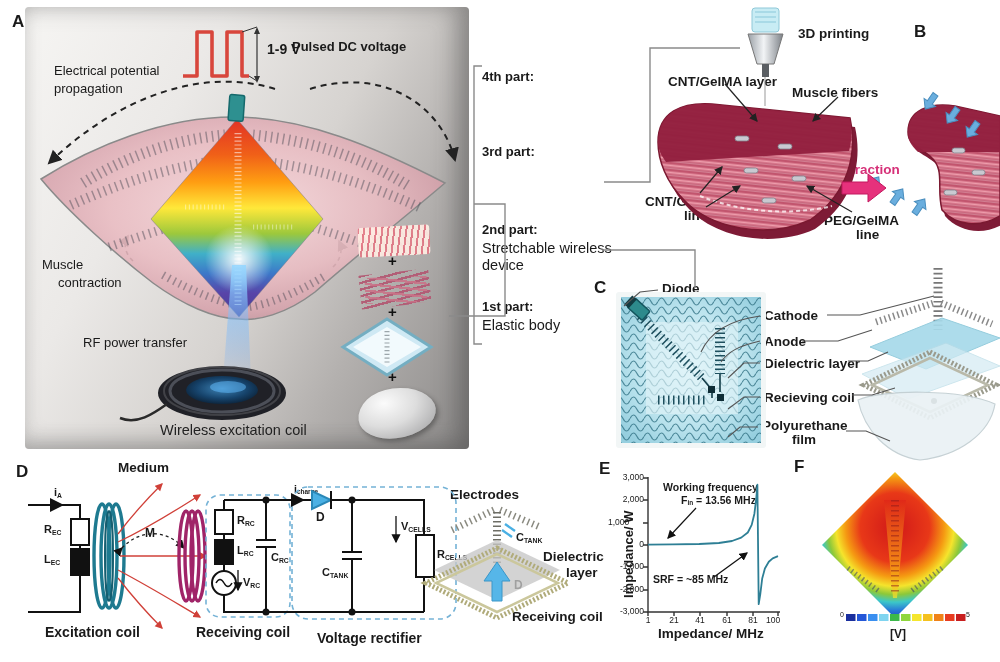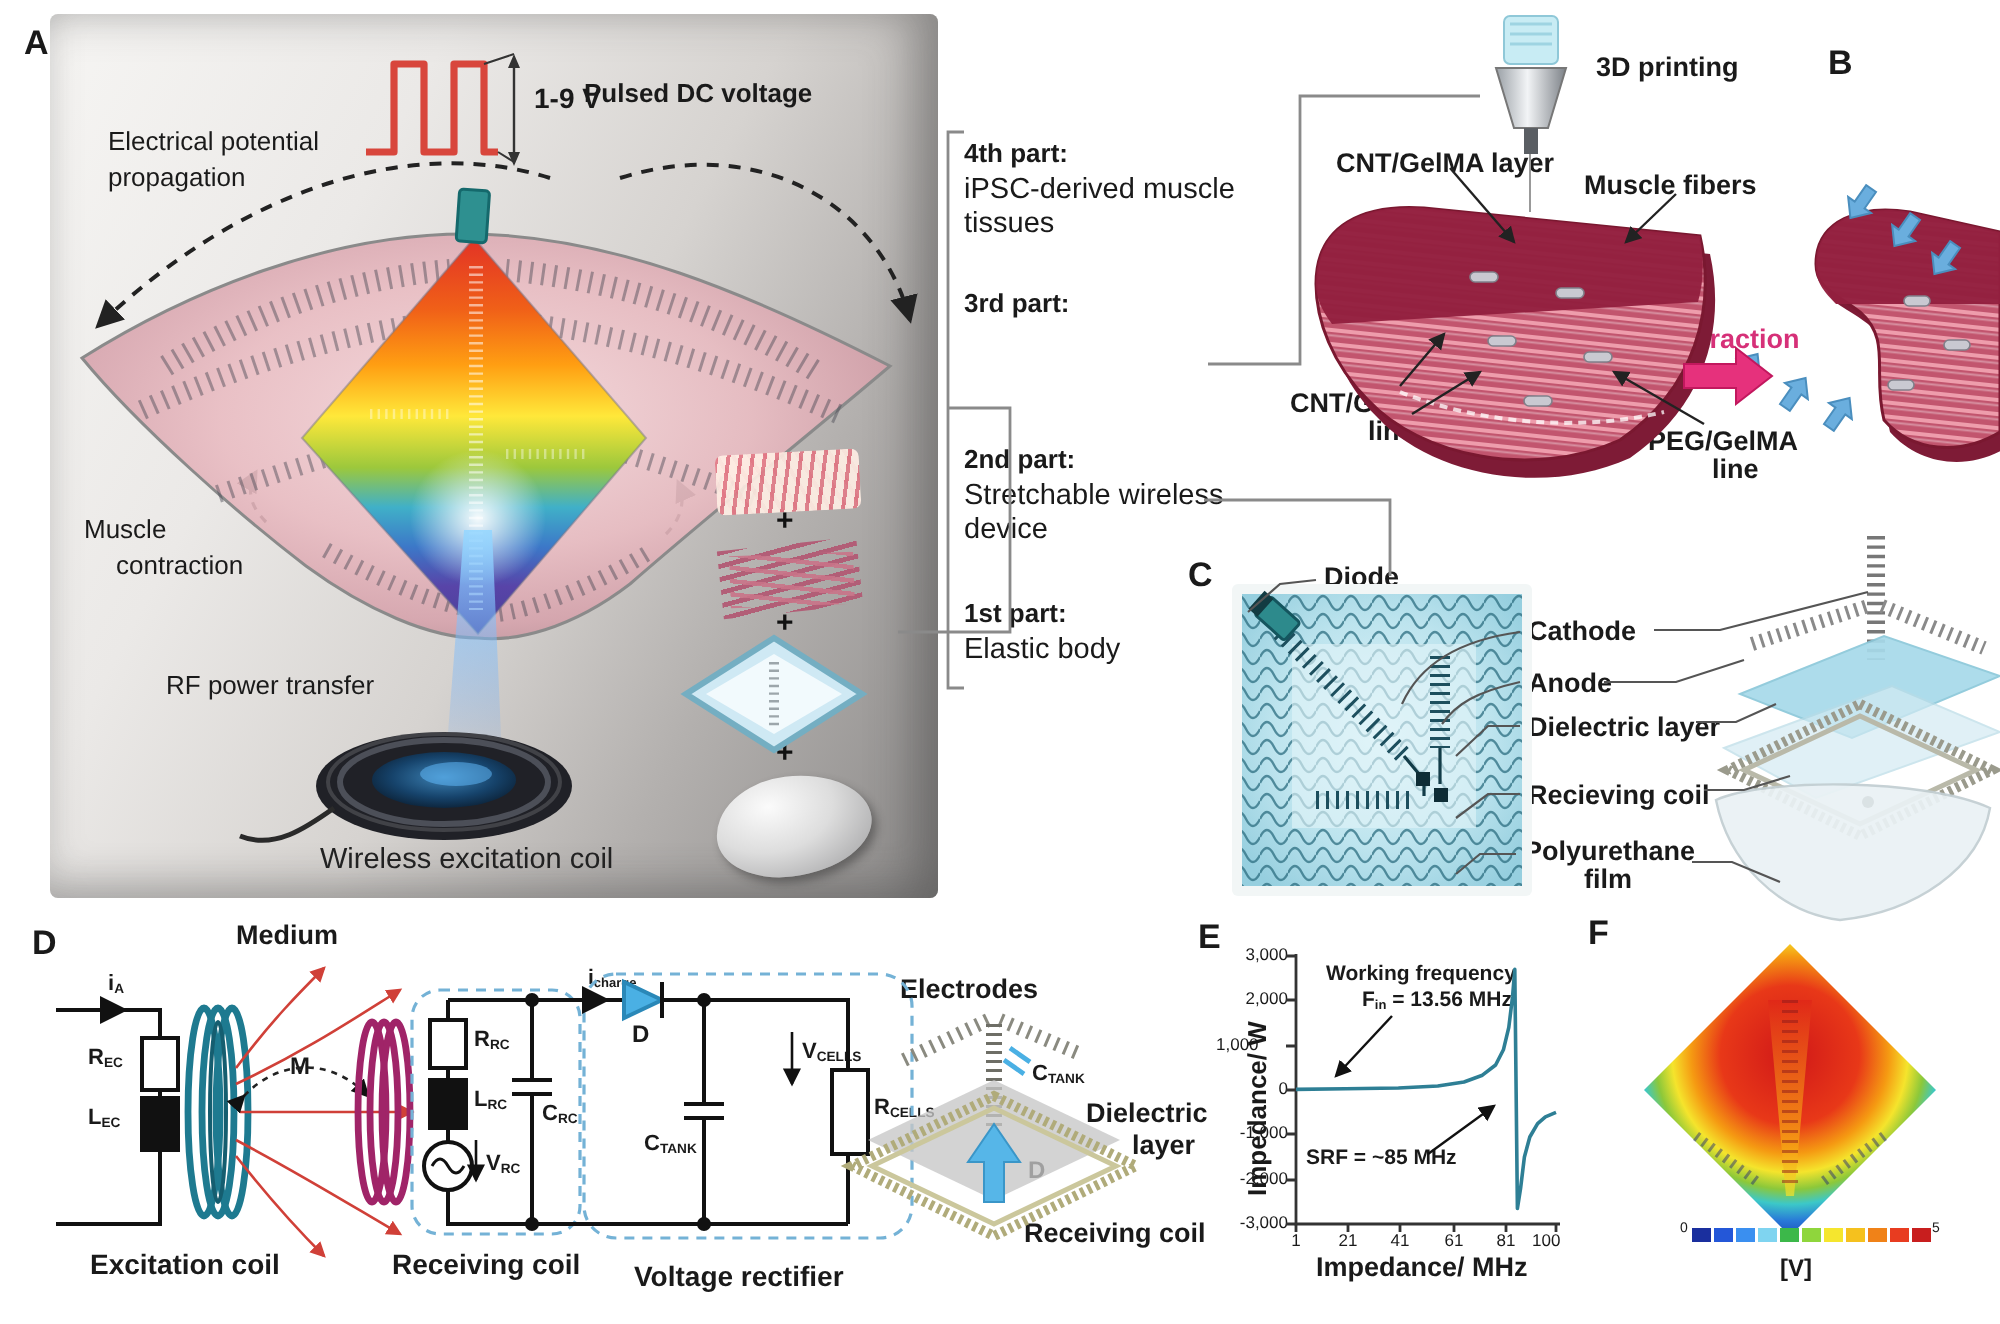--- a/index.html
+++ b/index.html
@@ -441,21 +441,20 @@
   <span class="t s14 sb" style="left:267px;top:41px">1-9 V</span>
   <span class="t s15 sb" style="left:292px;top:40px">Pulsed DC voltage</span>
   <span class="t s15" style="left:54px;top:64px">Electrical potential</span>
   <span class="t s15" style="left:54px;top:82px">propagation</span>
   <span class="t s15" style="left:42px;top:258px">Muscle</span>
   <span class="t s15" style="left:58px;top:276px">contraction</span>
   <span class="t s15" style="left:83px;top:336px">RF power transfer</span>
   <span class="t s145" style="left:160px;top:422px;color:#222">Wireless excitation coil</span>
 
   <span class="t s15 b" style="left:482px;top:70px">4th part:</span>
-  <div class="t s145 wrap" style="left:482px;top:87px;width:152px">iPSC-derived muscle tissues</div>
   <span class="t s15 b" style="left:482px;top:145px">3rd part:</span>
   <span class="t s15 b" style="left:482px;top:223px">2nd part:</span>
   <div class="t s145 wrap" style="left:482px;top:240px;width:150px">Stretchable wireless device</div>
   <span class="t s15 b" style="left:482px;top:300px">1st part:</span>
   <div class="t s145 wrap" style="left:482px;top:317px;width:150px">Elastic body</div>
 
   <span class="t s135 sb" style="left:798px;top:26px">3D printing</span>
   <span class="t s135 sb" style="left:668px;top:74px">CNT/GelMA layer</span>
   <span class="t s135 sb" style="left:792px;top:85px">Muscle fibers</span>
   <span class="t s135 sb" style="left:645px;top:194px">CNT/GelMA</span>

